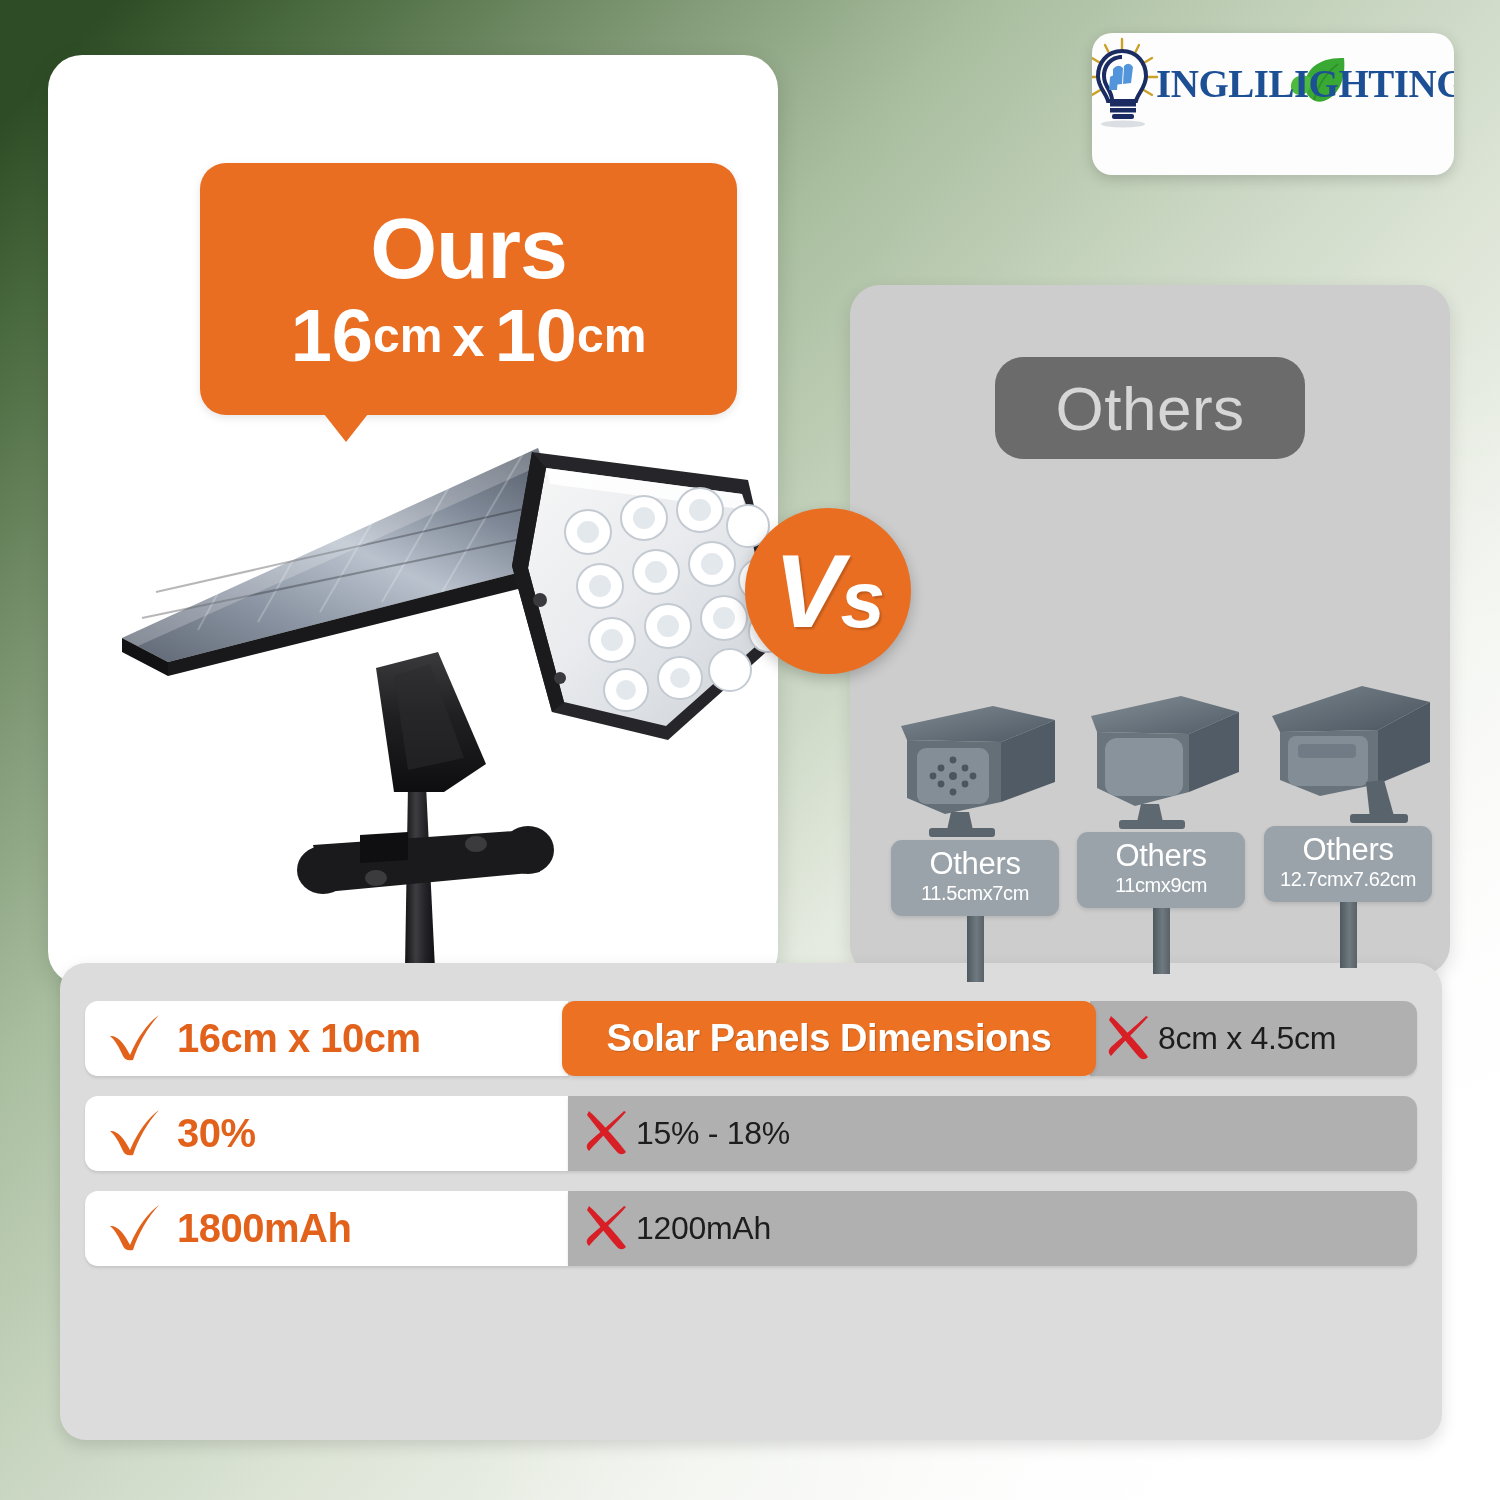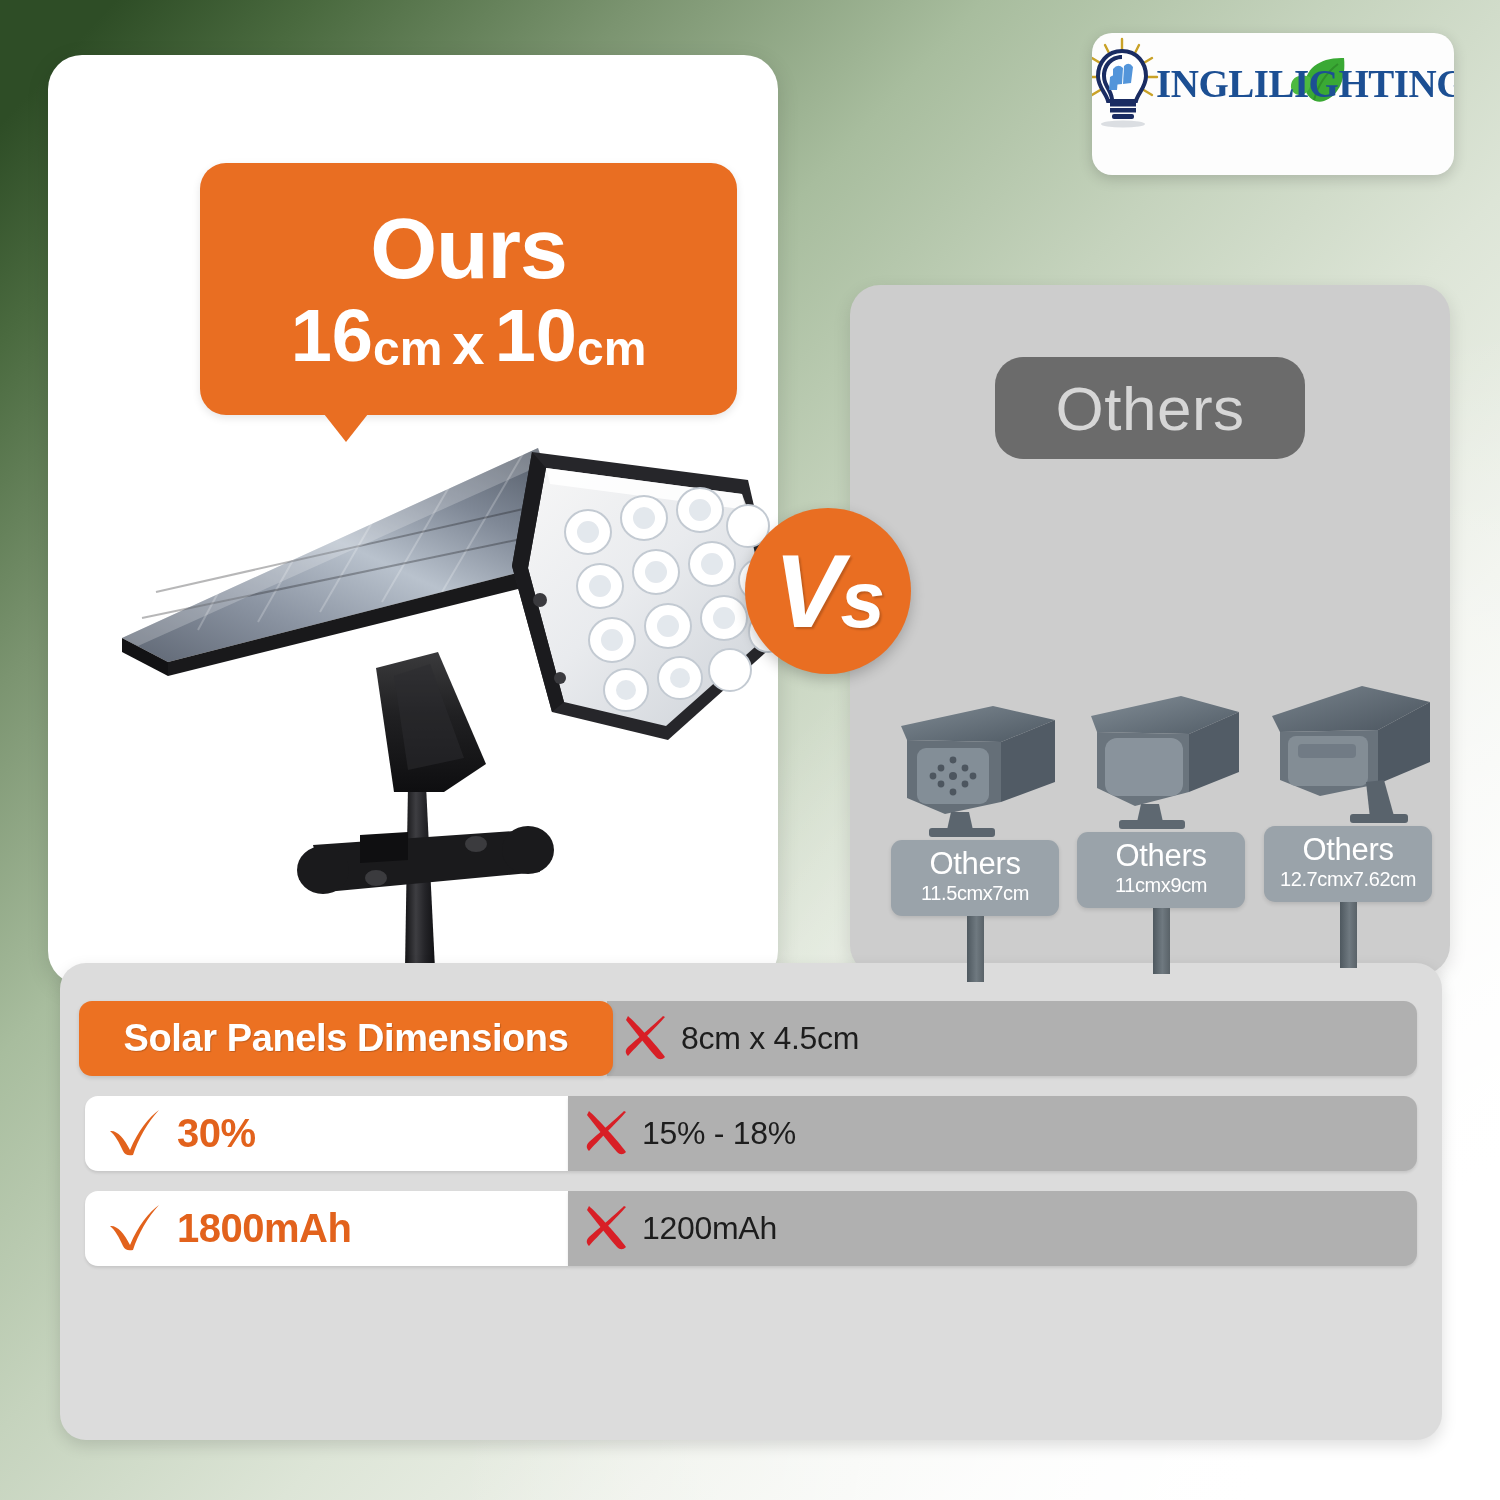--- a/index.html
+++ b/index.html
@@ -70,21 +70,21 @@
     letter-spacing: -1px;
     margin-bottom: 8px;
   }
   .badge-dims {
     color: #fff;
     font-size: 74px;
     font-weight: bold;
     line-height: 1;
     white-space: nowrap;
     display: flex;
-    align-items: flex-end;
+    align-items: center;
   }
   .badge-dims .unit { font-size: 48px; font-weight: bold; }
   .badge-dims .xsep { font-size: 58px; padding: 0 10px; }
 
   
   #product-photo {
     position: absolute;
     left: 60px; top: 385px;
     width: 690px; height: 590px;
   }
@@ -266,21 +266,21 @@
     align-items: center;
     padding-left: 14px;
     box-shadow: 0 2px 3px rgba(0,0,0,0.10);
   }
   .cross-icon { width: 50px; flex: none; }
   .cmp-others-val {
     color: #1d1d1d;
     font-size: 32px;
     font-weight: normal;
     letter-spacing: -0.3px;
-    margin-left: 10px;
+    margin-left: 4px;
     white-space: nowrap;
   }
 </style>
 </head>
 <body>
 
 <div id="stage">
 
   <div id="ours-card">
 
@@ -536,20 +536,28 @@
           <path d="M22 22 C12 18 4 22 3 30 C2 37 9 42 16 39 C22 36 24 28 22 22 Z" fill="#4db93f"></path>
           <path d="M50 9 C38 18 30 30 26 45" stroke="#2f8f2a" stroke-width="2" fill="none"></path>
         </svg>
       </span>
     </div>
   </div>
 
   <div id="compare-panel">
 
     <div class="cmp-row">
+      <div class="cmp-ours">
+        <span class="tick-icon">
+          <svg width="56" height="52" viewBox="0 0 56 52">
+            <path d="M3 25 C10 24 17 32 23 44 C31 25 42 11 52 4 C41 16 31 33 26 49 C21 50 18 49 16 45 C12 36 8 29 3 25 Z" fill="#e2621c"></path>
+          </svg>
+        </span>
+        <span class="cmp-ours-val">16cm x 10cm</span>
+      </div>
       <div class="cmp-feature">
         <span class="cmp-feature-label">Solar Panels Dimensions</span>
       </div>
       <div class="cmp-others">
         <span class="cross-icon">
           <svg width="50" height="50" viewBox="0 0 50 50">
             <path d="M7 4 C16 12 36 34 44 45 C41 48 38 48 35 45 C27 36 12 17 5 8 Z" fill="#d81f26"></path>
             <path d="M44 5 C36 14 15 35 7 44 C4 41 4 38 7 35 C16 27 35 11 42 4 Z" fill="#d81f26"></path>
           </svg>
         </span>

